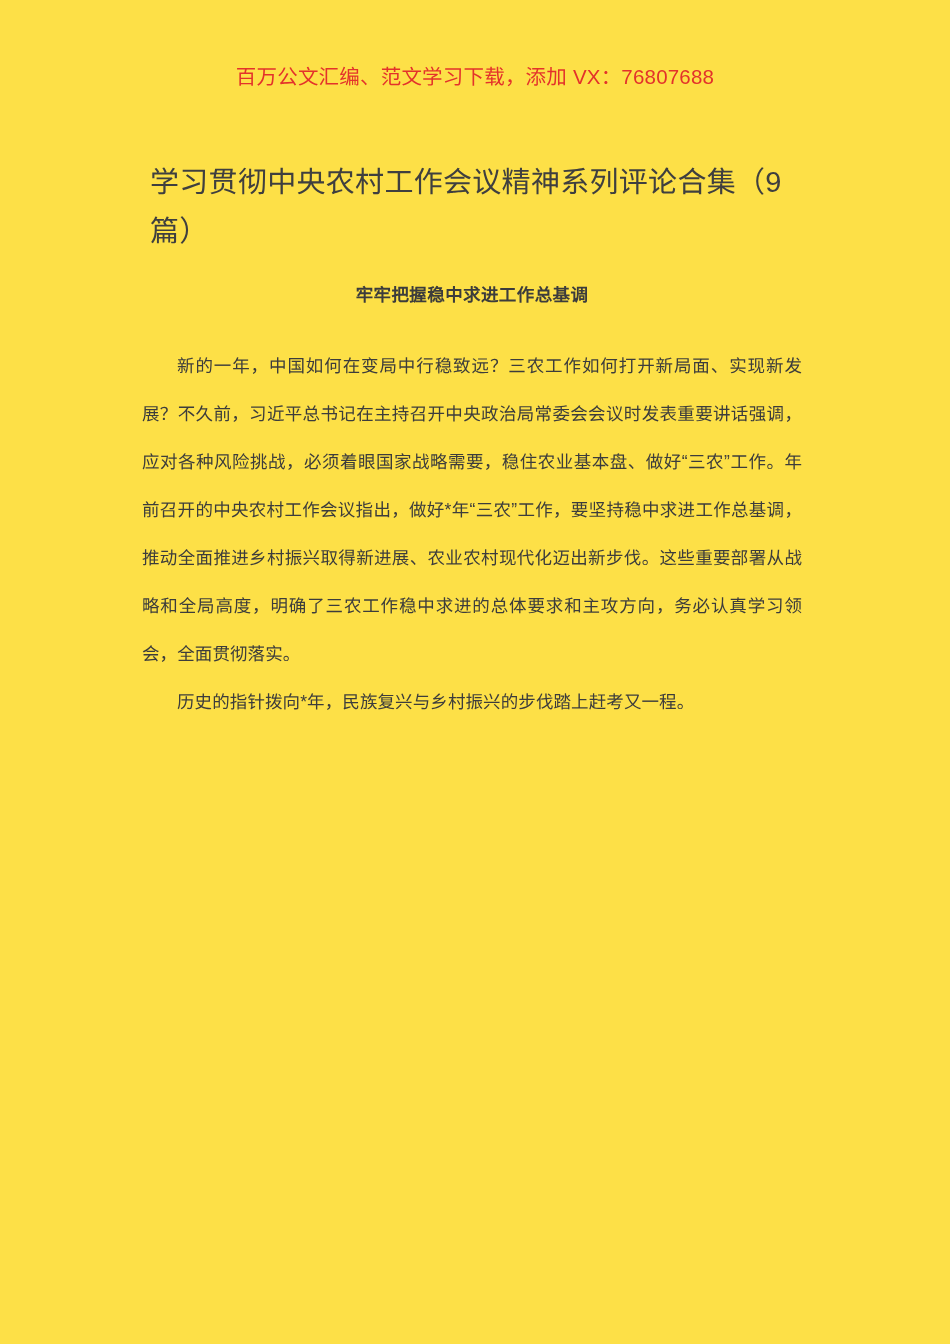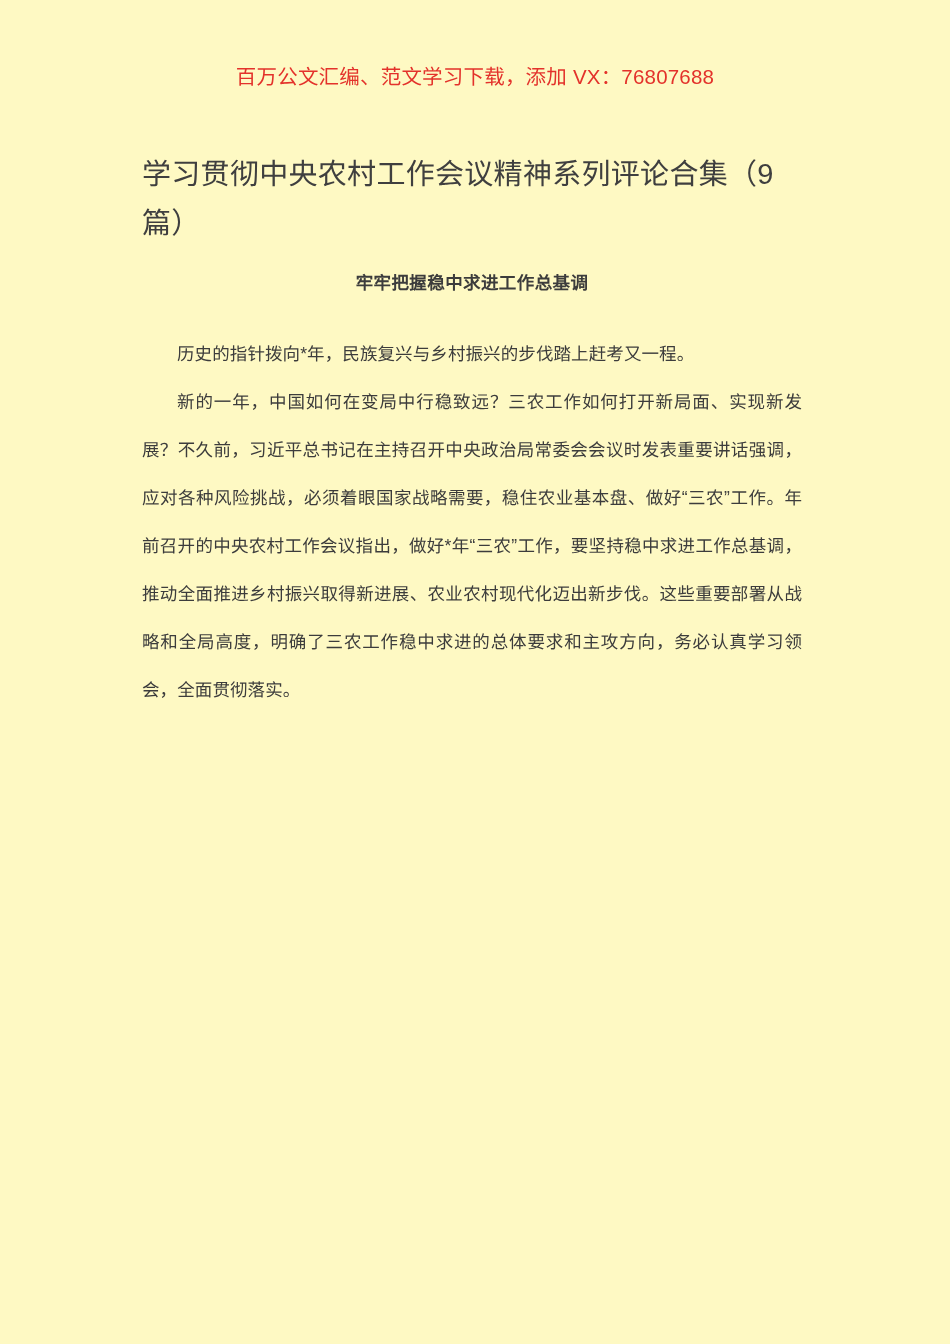--- a/index.html
+++ b/index.html
@@ -14,21 +14,21 @@
     height: 1344px;
     position: relative;
     overflow: hidden;
     font-family: "Liberation Sans", "DejaVu Sans", sans-serif;
     -webkit-font-smoothing: antialiased;
   }
 
   .page {
     width: 950px;
     height: 1344px;
-    background: #fef9c3;
+    background: #fde047;
     position: relative;
     box-sizing: border-box;
   }
 
   
   .promo-banner {
     position: absolute;
     top: 62px;
     left: 0;
     width: 950px;
@@ -47,21 +47,21 @@
 
   
   .doc-column {
     position: absolute;
     top: 0;
     left: 142px;
     width: 660px;
   }
 
   .doc-title {
-    margin: 0;
+    margin: 8px;
     padding-top: 150px;
     color: #3f3f3f;
     font-size: 29px;
     line-height: 49px;
     font-weight: 400;
     letter-spacing: 0.3px;
   }
 
   .toc-block {
     margin: 0;
@@ -112,19 +112,19 @@
   </div>
 
   <div class="doc-column">
 
     <h1 class="doc-title">学习贯彻中央农村工作会议精神系列评论合集（9篇）</h1>
 
 
     <h2 class="section-heading">牢牢把握稳中求进工作总基调</h2>
 
     <div class="body-paragraphs">
+      <p class="body-paragraph">新的一年，中国如何在变局中行稳致远？三农工作如何打开新局面、实现新发展？不久前，习近平总书记在主持召开中央政治局常委会会议时发表重要讲话强调，应对各种风险挑战，必须着眼国家战略需要，稳住农业基本盘、做好“三农”工作。年前召开的中央农村工作会议指出，做好*年“三农”工作，要坚持稳中求进工作总基调，推动全面推进乡村振兴取得新进展、农业农村现代化迈出新步伐。这些重要部署从战略和全局高度，明确了三农工作稳中求进的总体要求和主攻方向，务必认真学习领会，全面贯彻落实。</p>
       <p class="body-paragraph">历史的指针拨向*年，民族复兴与乡村振兴的步伐踏上赶考又一程。</p>
-      <p class="body-paragraph">新的一年，中国如何在变局中行稳致远？三农工作如何打开新局面、实现新发展？不久前，习近平总书记在主持召开中央政治局常委会会议时发表重要讲话强调，应对各种风险挑战，必须着眼国家战略需要，稳住农业基本盘、做好“三农”工作。年前召开的中央农村工作会议指出，做好*年“三农”工作，要坚持稳中求进工作总基调，推动全面推进乡村振兴取得新进展、农业农村现代化迈出新步伐。这些重要部署从战略和全局高度，明确了三农工作稳中求进的总体要求和主攻方向，务必认真学习领会，全面贯彻落实。</p>
     </div>
 
   </div>
 
 </div>
 
 </body></html>

